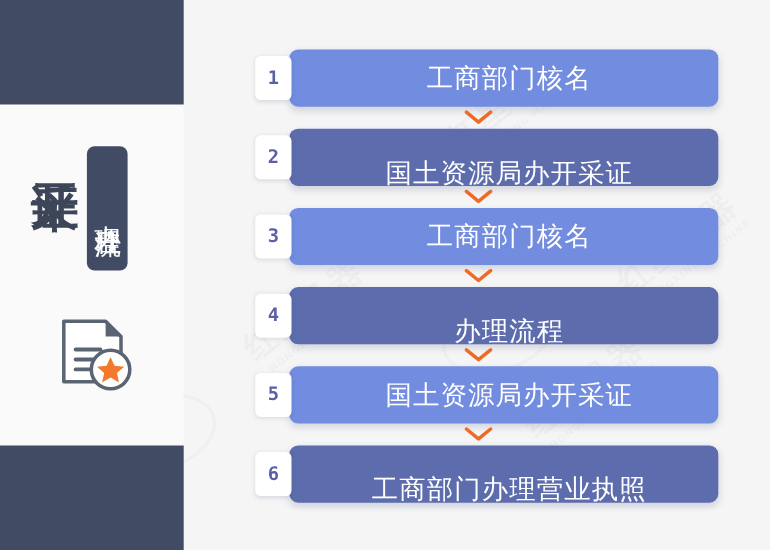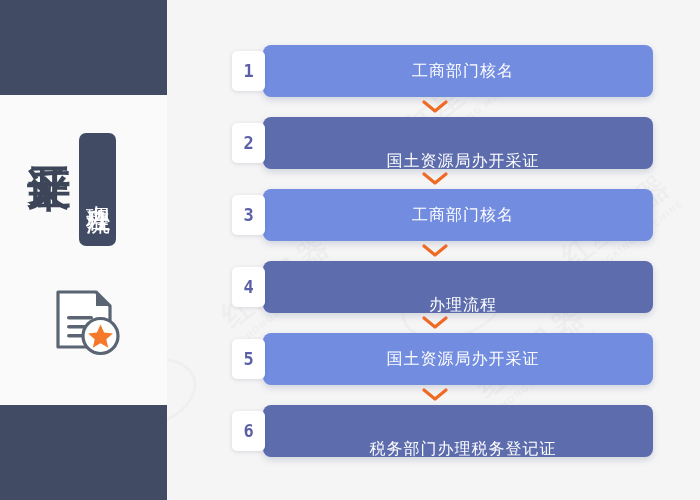--- a/index.html
+++ b/index.html
@@ -176,21 +176,21 @@
     border-radius: 8px;
     display: flex;
     align-items: center;
     justify-content: center;
     box-shadow: 0 3px 7px rgba(70, 80, 120, 0.20);
   }
   .step-bar.light { background: #728ce0; }
   .step-bar.dark  { background: #5c6cad; align-items: flex-end; }
   .step-label {
     font-family: "DejaVu Sans", "Liberation Sans", sans-serif;
-    font-size: 16px;
+    font-size: 24px;
     color: #ffffff;
     letter-spacing: 1px;
     line-height: 1;
     padding-left: 10px;
   }
 
   .chevron {
     position: absolute;
     left: 255px;
     width: 26px;
@@ -330,18 +330,18 @@
       <svg width="26" height="14" viewBox="0 0 26 14">
           <path d="M2 2 L13 11 L24 2" fill="none" stroke="#ef6a25" stroke-width="3.2" stroke-linecap="round" stroke-linejoin="round"></path>
         </svg>
     </div>
 
     <div class="step-row" style="top:405px;">
       <div class="step-badge">
         <span class="step-badge-num">6</span>
       </div>
       <div class="step-bar dark">
-        <span class="step-label">税务部门办理税务登记证</span>
+        <span class="step-label">工商部门办理营业执照</span>
       </div>
     </div>
 
   </div>
 </div>
 
 </body></html>

